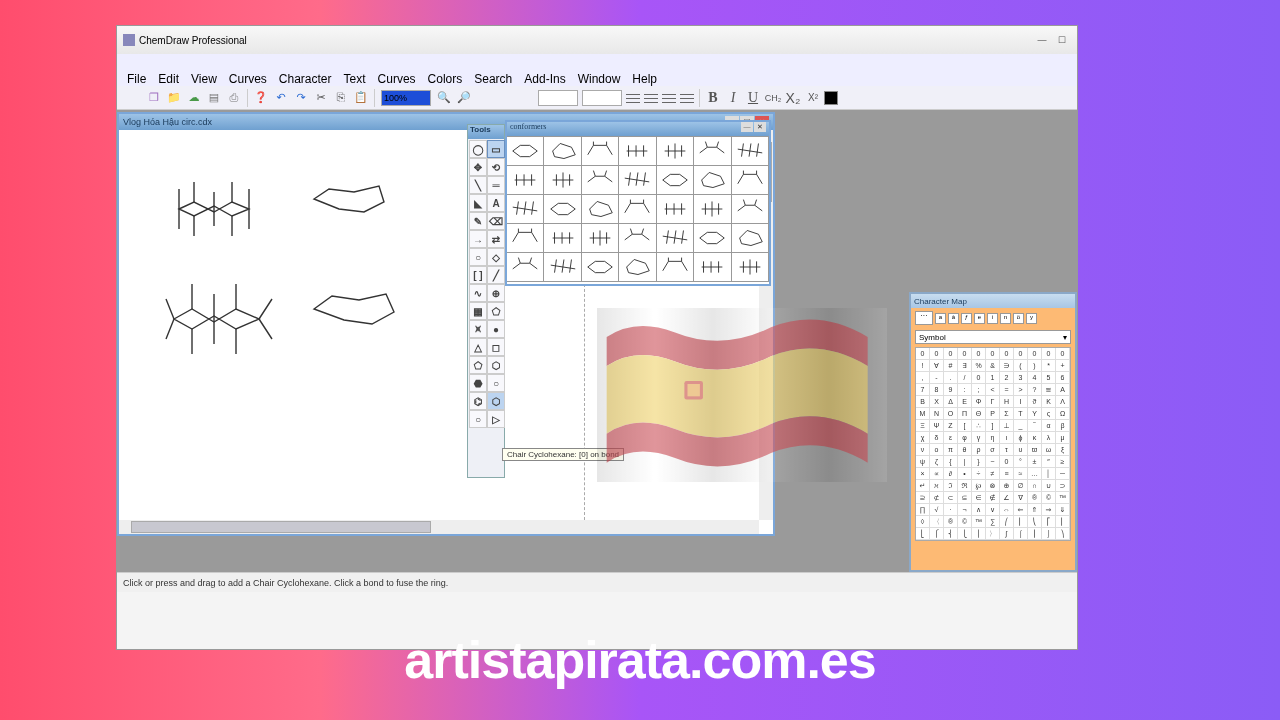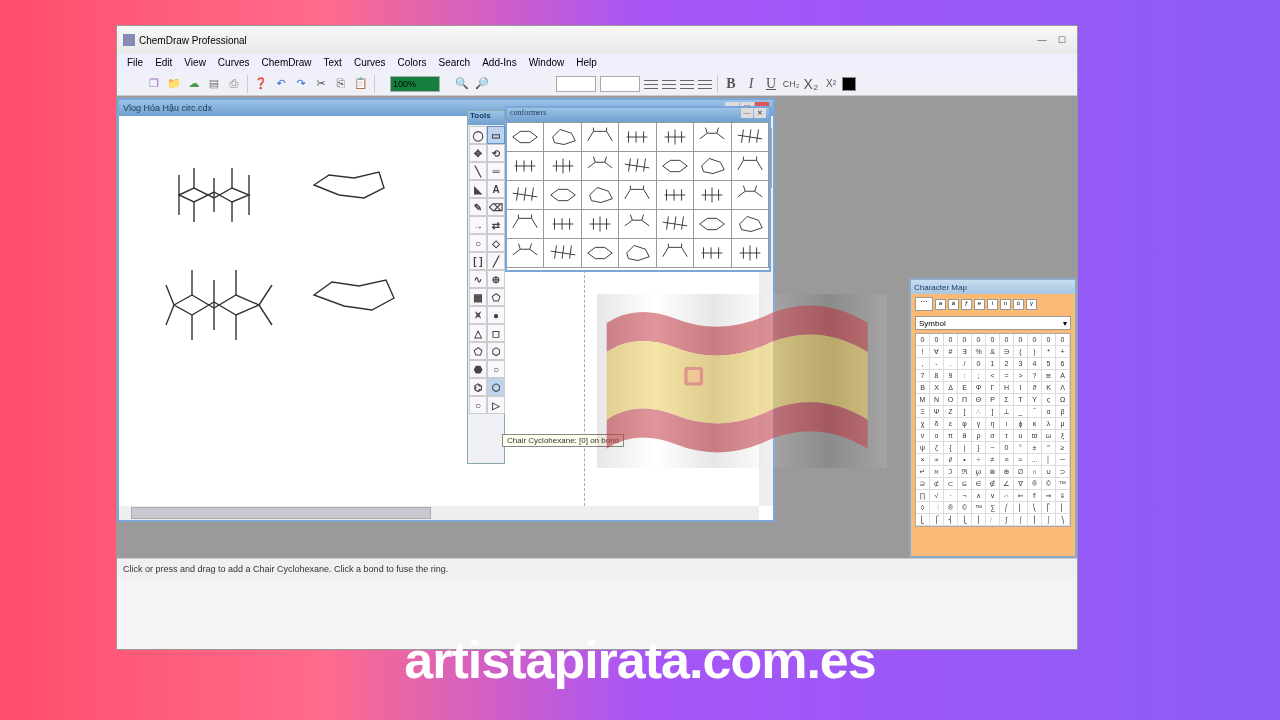--- a/index.html
+++ b/index.html
@@ -29,35 +29,35 @@
   padding: 0 6px;
   font-size: 10px;
 }
 .titlebar .icon { width: 12px; height: 12px; background: #88b; margin-right: 4px; }
 .titlebar .spacer { flex: 1; }
 .titlebar .winbtn { width: 18px; height: 12px; margin-left: 2px; display: flex; align-items: center; justify-content: center; font-size: 9px; color: #555; cursor: pointer; }
 .menubar {
   height: 18px;
   background: #eef;
   display: flex;
-  font-size: 10px;
-  padding: 1px 4px;
+  font-size: 12px;
+  padding: 16px 4px;
 }
 .menubar .menuitem { padding: 2px 6px; cursor: pointer; }
 .toolbar {
   height: 24px;
   background: #f0f0f8;
   border-bottom: 1px solid #ccc;
   display: flex;
   align-items: center;
   padding: 0 28px 0 28px;
   gap: 2px;
 }
 .tb-btn { width: 18px; height: 18px; display: flex; align-items: center; justify-content: center; cursor: pointer; font-size: 11px; color: #555; }
-.zoom-box { width: 50px; height: 16px; border: 1px solid #aaa; background: #15803d; font-size: 9px; padding: 0 2px; display: flex; align-items: center; margin: 0 11px; }
+.zoom-box { width: 50px; height: 16px; border: 1px solid #aaa; background: #1d4ed8; font-size: 9px; padding: 0 2px; display: flex; align-items: center; margin: 0 2px; }
 .font-box { width: 40px; height: 16px; border: 1px solid #aaa; background: #fff; margin: 0 1px; }
 .tb-sep { width: 1px; height: 18px; background: #ccc; margin: 0 2px; }
 .tb-bold { font-weight: bold; font-family: serif; font-size: 14px; }
 .tb-italic { font-style: italic; font-family: serif; font-size: 14px; }
 .tb-underline { text-decoration: underline; font-family: serif; font-size: 14px; }
 .tb-color { width: 14px; height: 14px; background: #000; border: 1px solid #888; }
 .align-btn { position: relative; width: 16px; height: 14px; }
 .align-btn::before, .align-btn::after { content: ''; position: absolute; left: 1px; right: 1px; height: 1px; background: #666; }
 .align-btn::before { top: 3px; }
 .align-btn::after { top: 7px; box-shadow: 0 4px 0 #666; }
@@ -187,21 +187,21 @@
     <div class="spacer"></div>
     <div class="winbtn">—</div>
     <div class="winbtn">☐</div>
   </div>
 
   <div class="menubar">
     <div class="menuitem">File</div>
     <div class="menuitem">Edit</div>
     <div class="menuitem">View</div>
     <div class="menuitem">Curves</div>
-    <div class="menuitem">ChemDraw</div>
+    <div class="menuitem">Character</div>
     <div class="menuitem">Text</div>
     <div class="menuitem">Curves</div>
     <div class="menuitem">Colors</div>
     <div class="menuitem">Search</div>
     <div class="menuitem">Add-Ins</div>
     <div class="menuitem">Window</div>
     <div class="menuitem">Help</div>
   </div>
 
   <div class="toolbar">

